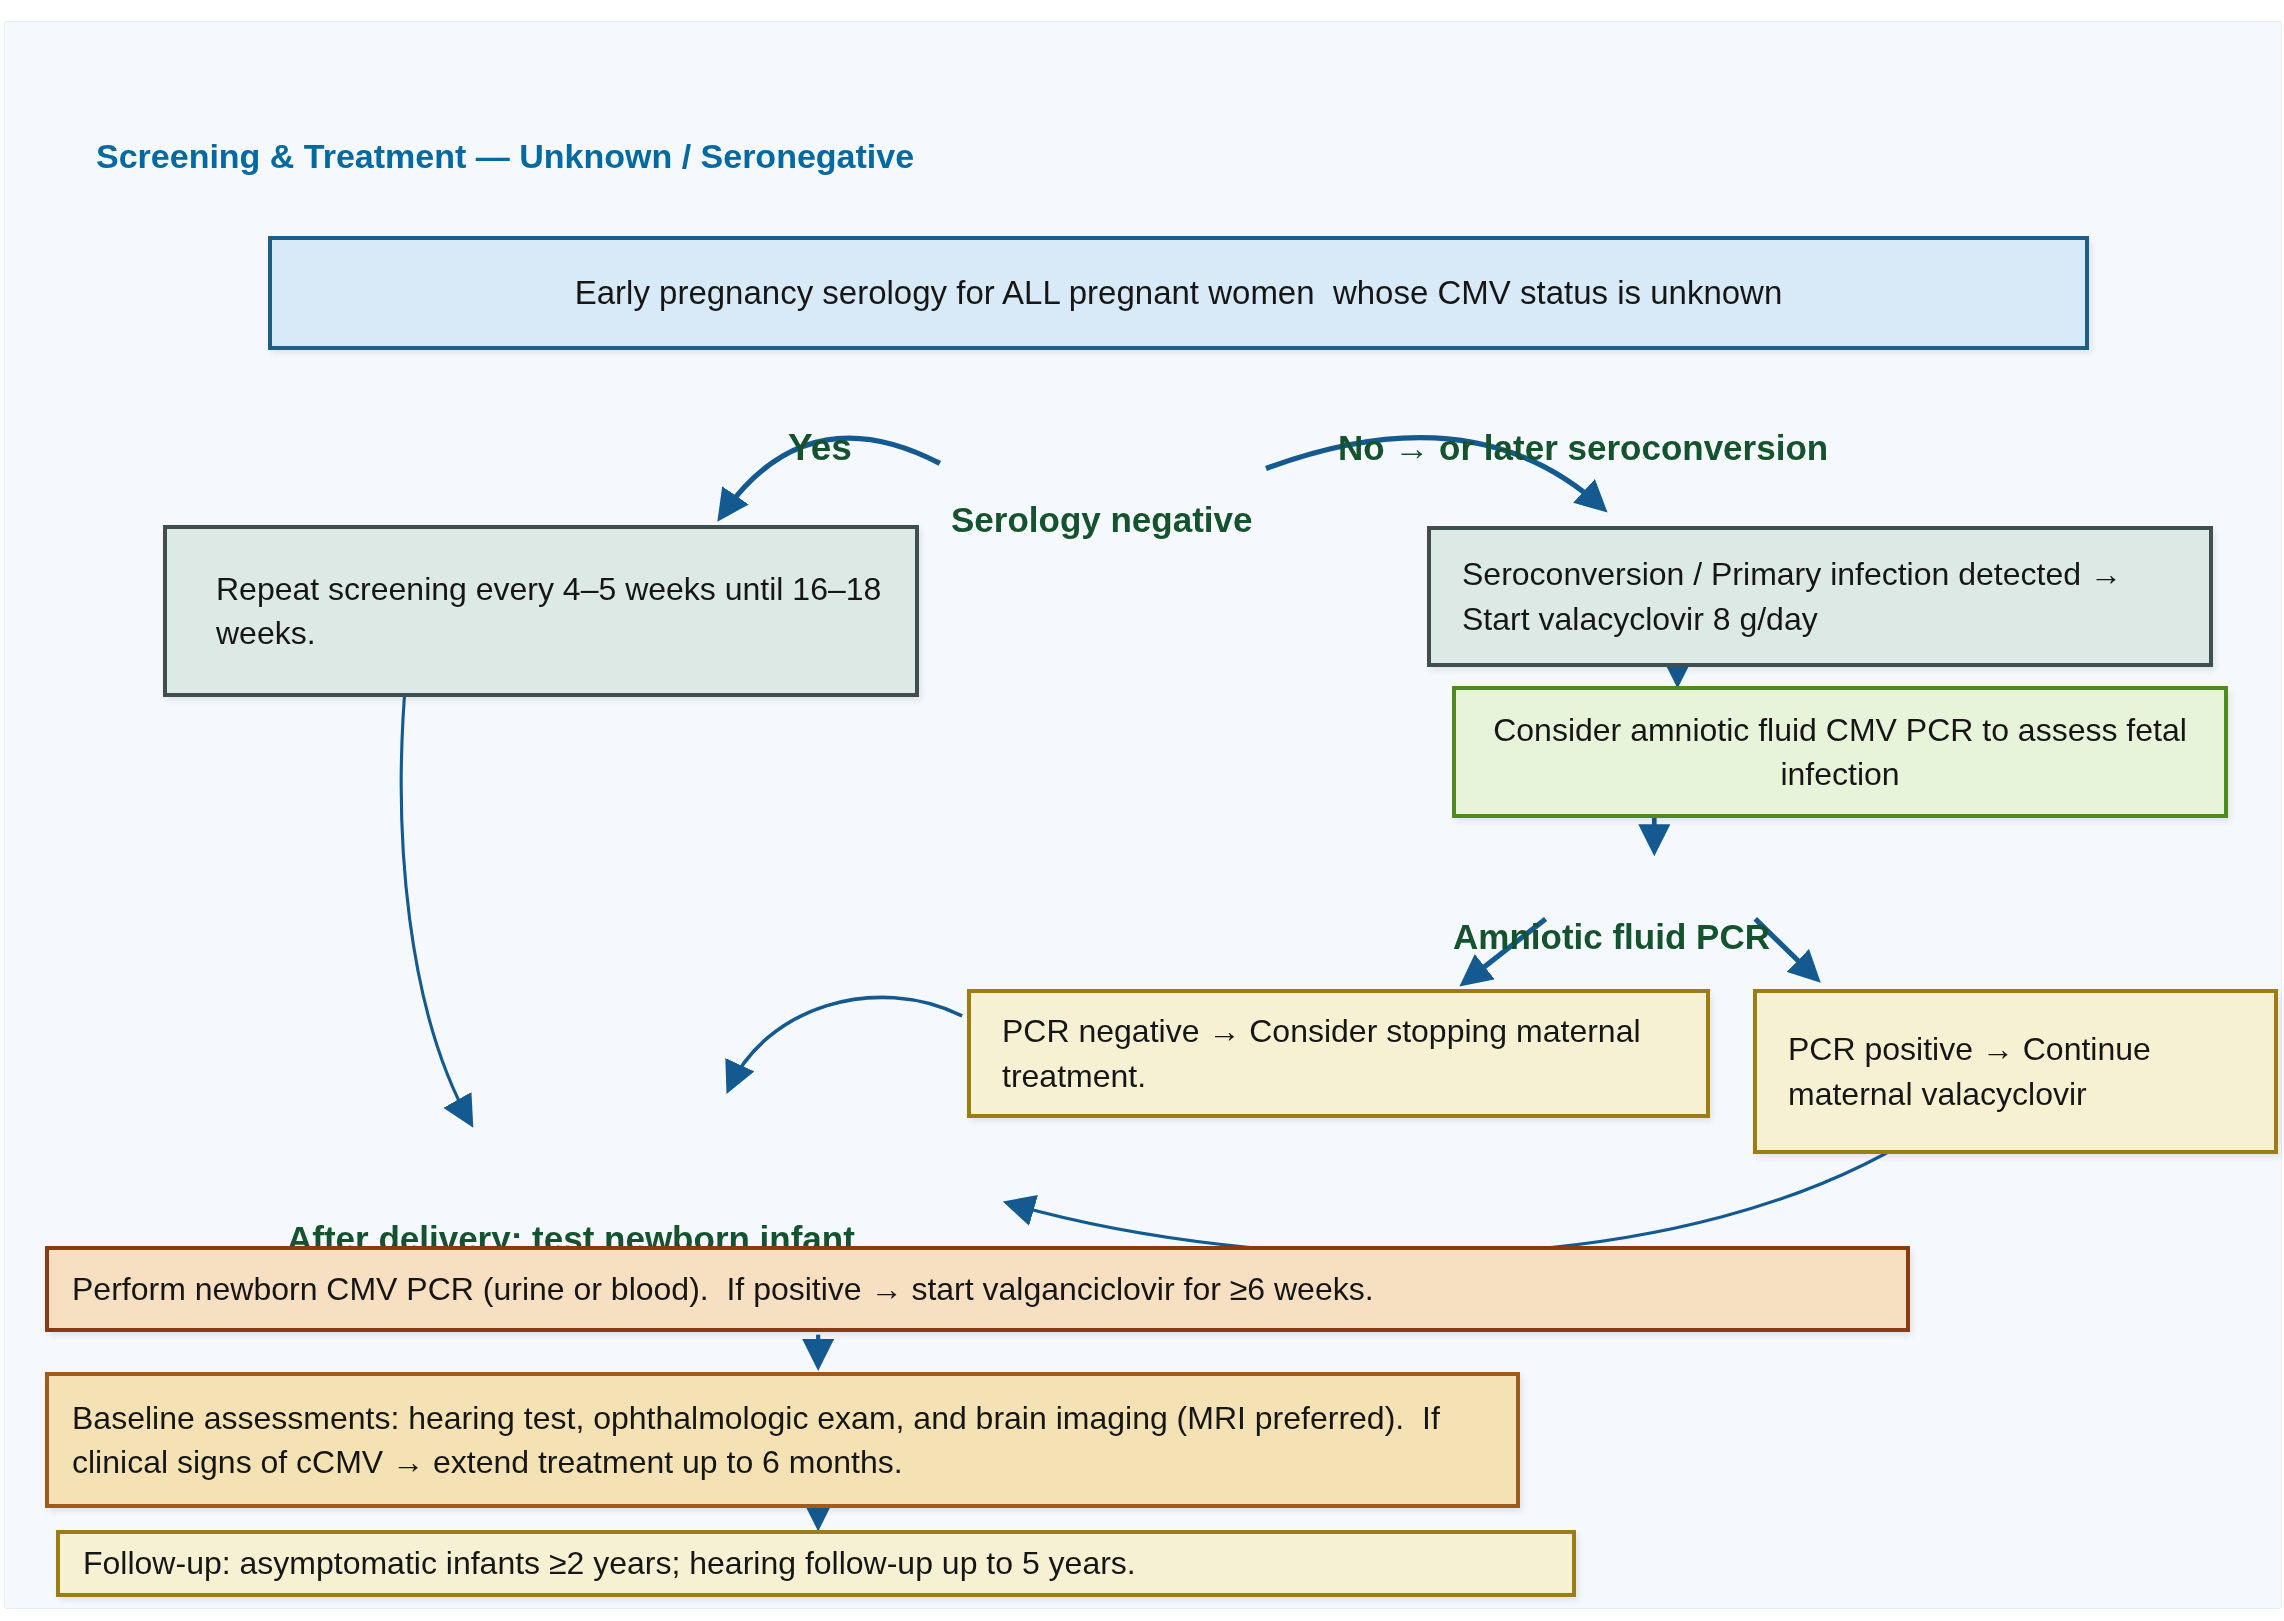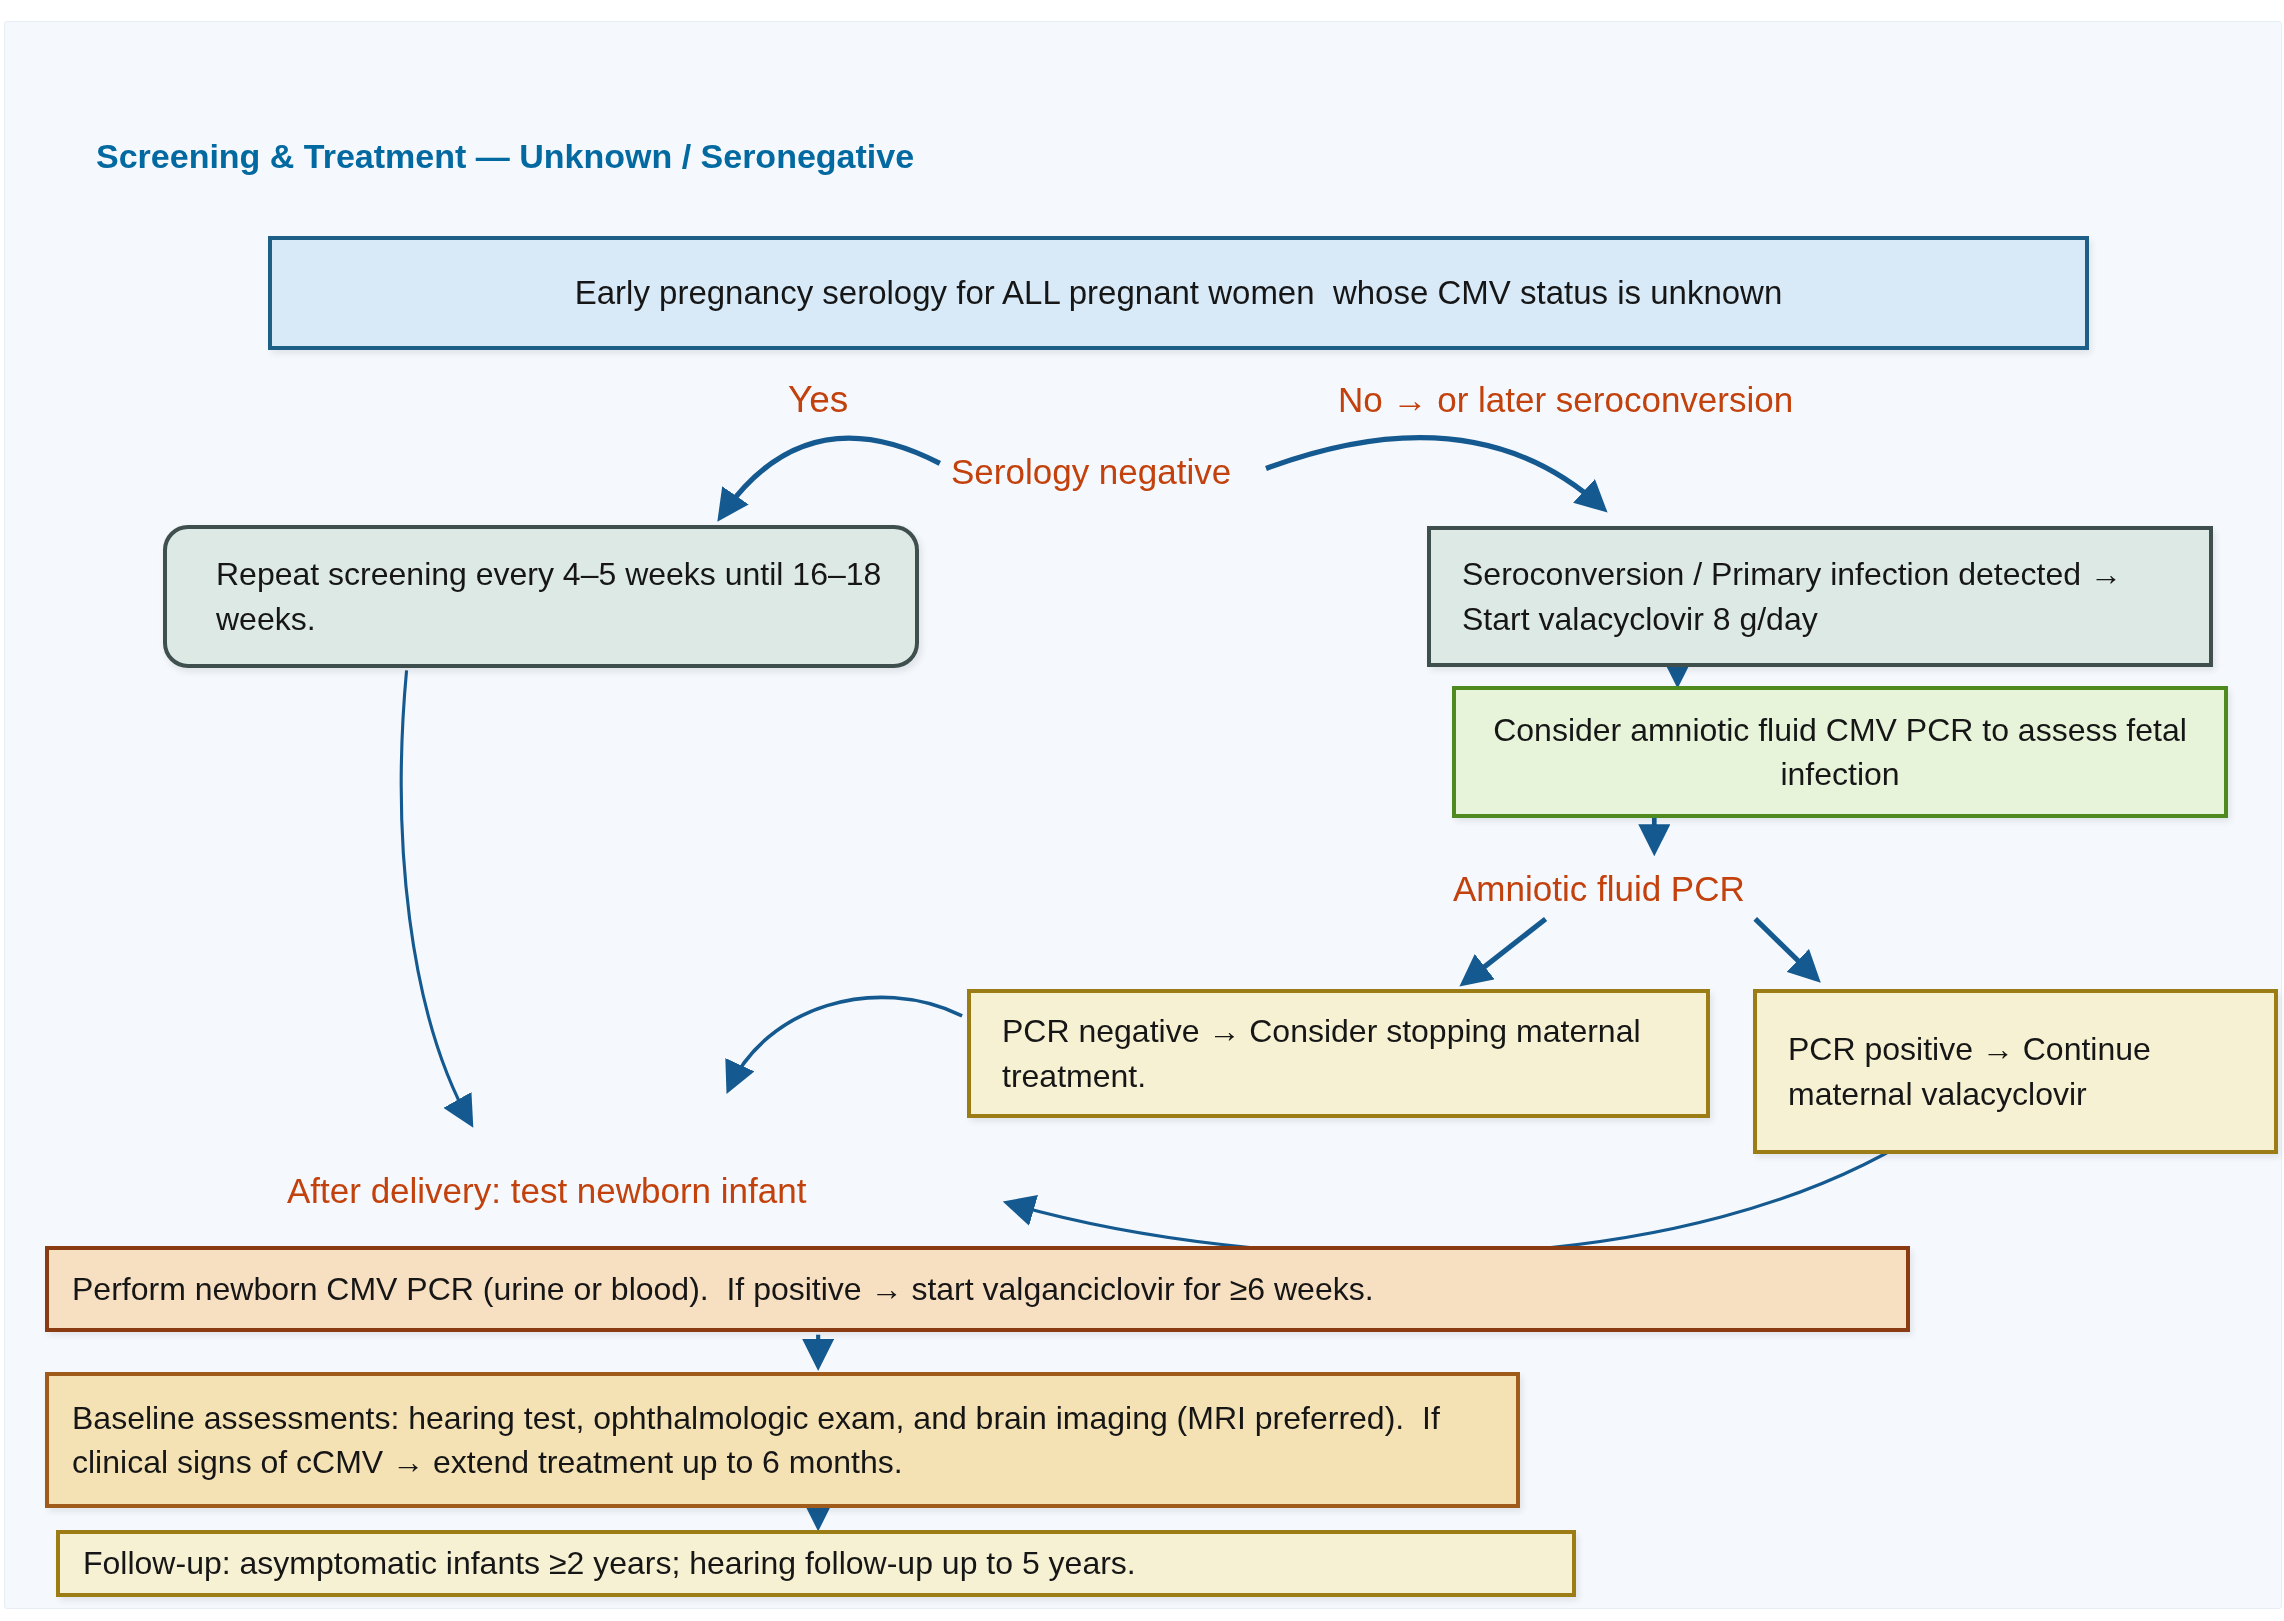--- a/index.html
+++ b/index.html
@@ -20,25 +20,25 @@
     display:flex;align-items:center;font-size:32px;line-height:1.38;
     white-space:pre-wrap;box-shadow:2.6px 3.6px 6.2px rgba(40,60,80,0.10);
   }
   .blue-node{background:#d8eaf8;border-color:#1d5f87;gap:16px;}
   .teal-node{background:#dde9e4;border-color:#3f4f4e;}
   .green-node{background:#e7f4da;border-color:#4e8a1e;margin-left:20px;}
   .cream-node{background:#f6f1d3;border-color:#9c7d15;}
   .peach-node{background:#f7dfc2;border-color:#8a3b12;}
   .sand-node{background:#f4e2b5;border-color:#a05a1a;}
   .blue-label{
-    position:absolute;font-weight:normal;color:#c2410c;font-size:35px;white-space:nowrap;
+    position:absolute;font-weight:bold;color:#14532d;font-size:35px;white-space:nowrap;margin-top:48px;
   }
   #box-serology{left:268px;top:236px;width:1821px;height:114px;
     flex-direction:column;justify-content:center;text-align:center;font-size:33px;}
-  #box-repeat{left:163px;top:525px;width:756px;height:143px;padding-left:49px;padding-right:31px;border-radius:25px;}
+  #box-repeat{left:163px;top:525px;width:756px;height:172px;padding-left:49px;padding-right:31px;}
   #box-seroconversion{left:1427px;top:526px;width:786px;height:141px;padding-left:31px;padding-right:21px;}
   #box-amnio-consider{left:1432px;top:686px;width:776px;height:132px;
     justify-content:center;text-align:center;padding:0 36px;}
   #box-pcr-negative{left:967px;top:989px;width:743px;height:129px;padding-left:31px;padding-right:21px;}
   #box-pcr-positive{left:1753px;top:989px;width:525px;height:165px;padding-left:31px;padding-right:15.5px;}
   #box-newborn{left:45px;top:1246px;width:1865px;height:86px;padding-left:23px;}
   #box-baseline{left:45px;top:1372px;width:1475px;height:136px;padding-left:23px;padding-right:41px;}
   #box-followup{left:56px;top:1530px;width:1520px;height:67px;padding-left:23px;}
   #label-yes{left:788px;top:379px;font-size:37px;}
   #label-no{left:1338px;top:380px;}

